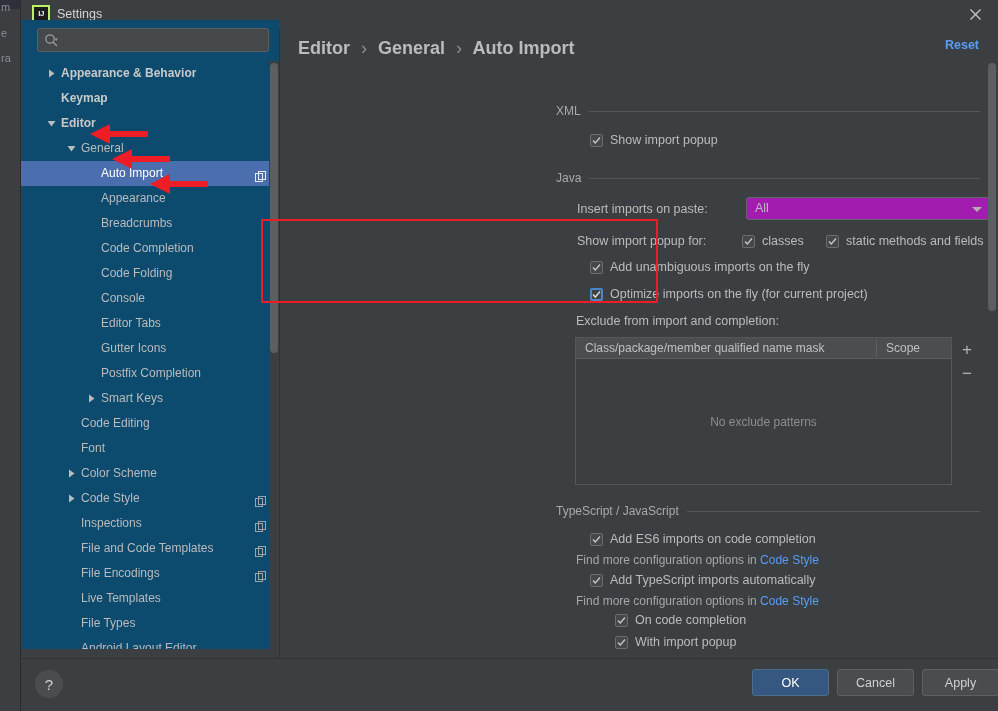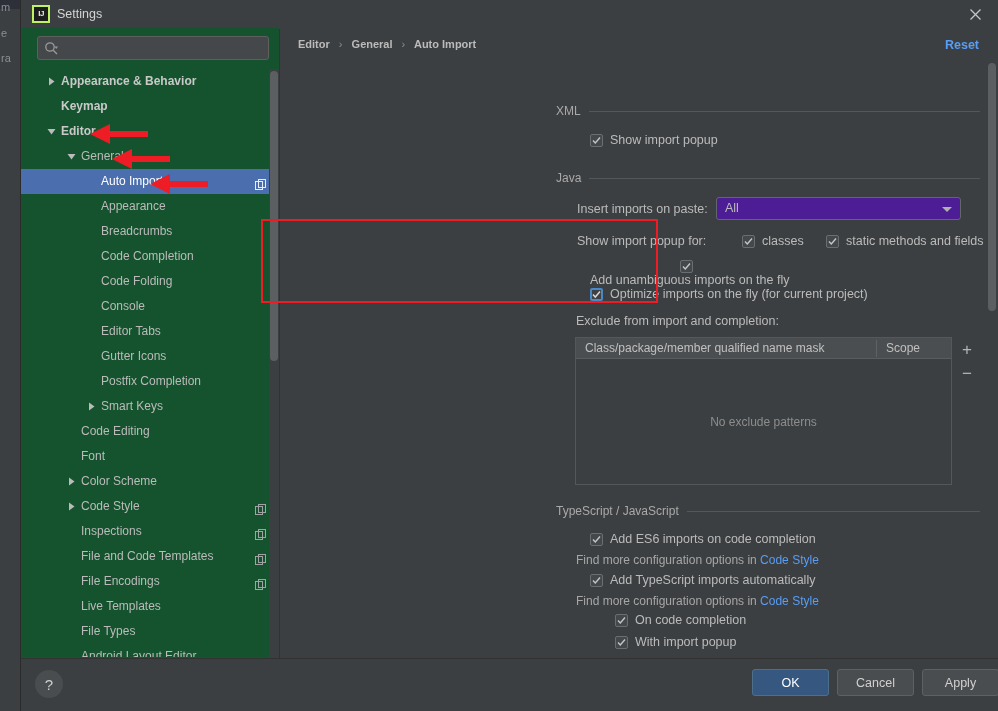--- a/index.html
+++ b/index.html
@@ -111,23 +111,23 @@
     display: flex;
     align-items: center;
     justify-content: center;
     cursor: default;
   }
   #close-btn svg { display: block; }
 
   
   #sidebar {
     position: absolute;
-    left: 0; top: 28px;
+    left: 0; top: 20px;
     width: 258px; height: 629px;
-    background: #14532d;
+    background: #0c4a6e;
   }
   #search-wrap {
     position: absolute;
     left: 16px; top: 8px;
     width: 232px; height: 24px;
     background: #45484a;
     border: 1px solid #5e6060;
     border-radius: 3px;
     box-sizing: border-box;
   }
@@ -202,21 +202,21 @@
     position: absolute;
     left: 258px; top: 29px;
     width: 719px; height: 629px;
     background: #3c3f41;
     border-left: 1px solid #323232;
     box-sizing: border-box;
   }
   #breadcrumb {
     position: absolute;
     left: 18px; top: 9px;
-    font-size: 11px;
+    font-size: 18px;
     font-weight: bold;
     color: #bbbbbb;
     white-space: nowrap;
   }
   #breadcrumb .sep {
     color: #8d8d8d;
     font-weight: normal;
     margin: 0 6px;
   }
   #reset-link {
@@ -284,23 +284,23 @@
     white-space: nowrap;
   }
   .hint-label a {
     color: #589df6;
     text-decoration: none;
     cursor: default;
   }
 
   #combo {
     position: absolute;
-    left: 436px; top: 168px;
+    left: 466px; top: 168px;
     width: 245px; height: 23px;
-    background: #4c1d95;
+    background: #a21caf;
     border: 1px solid #646769;
     border-radius: 3px;
     box-sizing: border-box;
   }
   #combo .combo-val {
     position: absolute;
     left: 8px; top: 3px;
     font-size: 12.5px;
     color: #bbbbbb;
   }
@@ -659,21 +659,21 @@
 
     <div class="cb-row" style="left:534px; top:205px;">
       <span class="cbox">
         <svg width="11" height="11" viewBox="0 0 11 11">
           <polyline points="2,5.5 4.3,8 9,2.5" fill="none" stroke="#c5c5c5" stroke-width="1.4"></polyline>
         </svg>
       </span>
       <span class="cb-label">static methods and fields</span>
     </div>
 
-    <div class="cb-row" style="left:298px; top:231px;flex-direction:column;">
+    <div class="cb-row" style="left:298px; top:231px;">
       <span class="cbox">
         <svg width="11" height="11" viewBox="0 0 11 11">
           <polyline points="2,5.5 4.3,8 9,2.5" fill="none" stroke="#c5c5c5" stroke-width="1.4"></polyline>
         </svg>
       </span>
       <span class="cb-label">Add unambiguous imports on the fly</span>
     </div>
 
     <div class="cb-row" style="left:298px; top:258px;">
       <span class="cbox focused">

